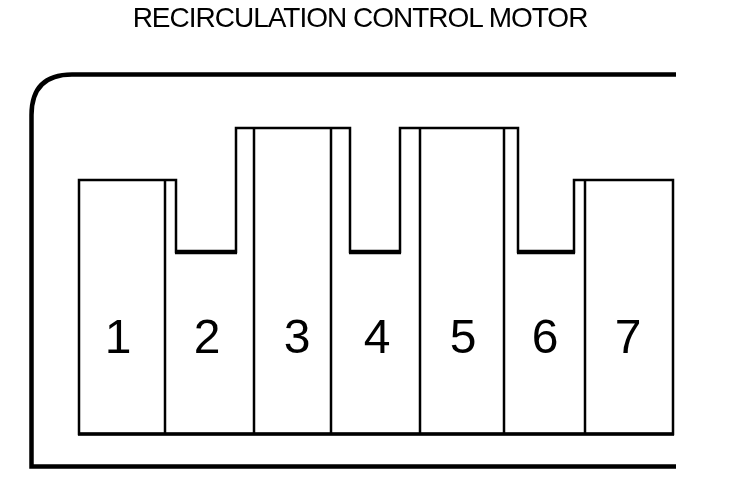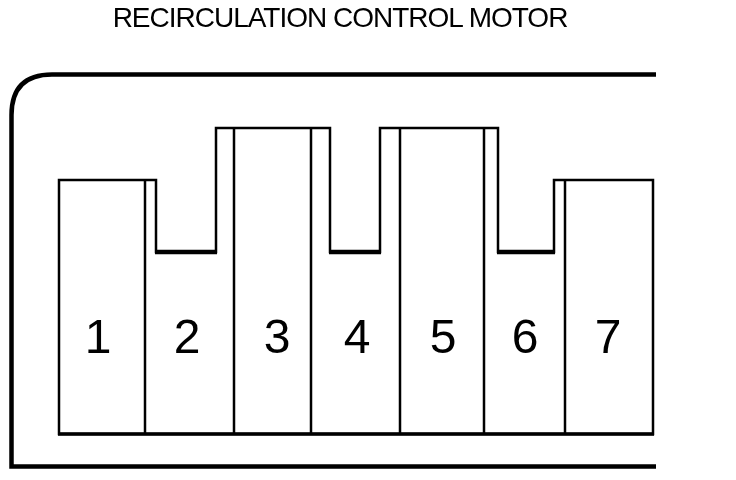--- a/index.html
+++ b/index.html
@@ -7,20 +7,21 @@
     padding: 0;
     background: #ffffff;
   }
   .page {
     position: relative;
     width: 656px;
     height: 480px;
     background: #ffffff;
     overflow: hidden;
     font-family: "Liberation Sans", sans-serif;
+    margin-left: 20px;
   }
   .title {
     position: absolute;
     top: 1px;
     left: 340px;
     transform: translateX(-50%);
     white-space: nowrap;
     font-size: 28px;
     line-height: 34px;
     letter-spacing: -1px;

